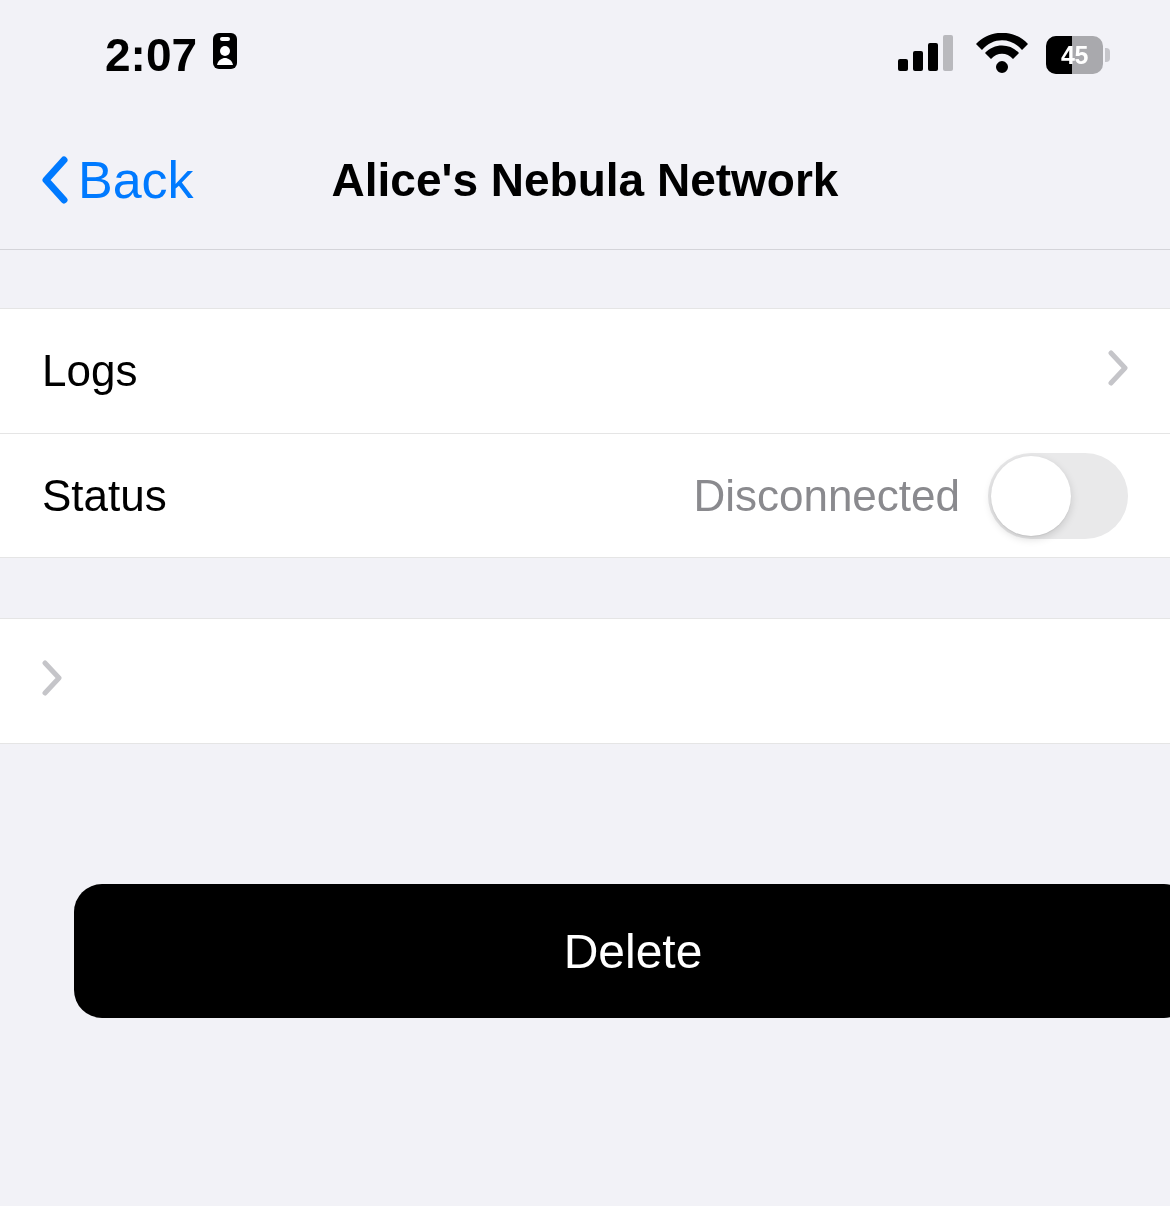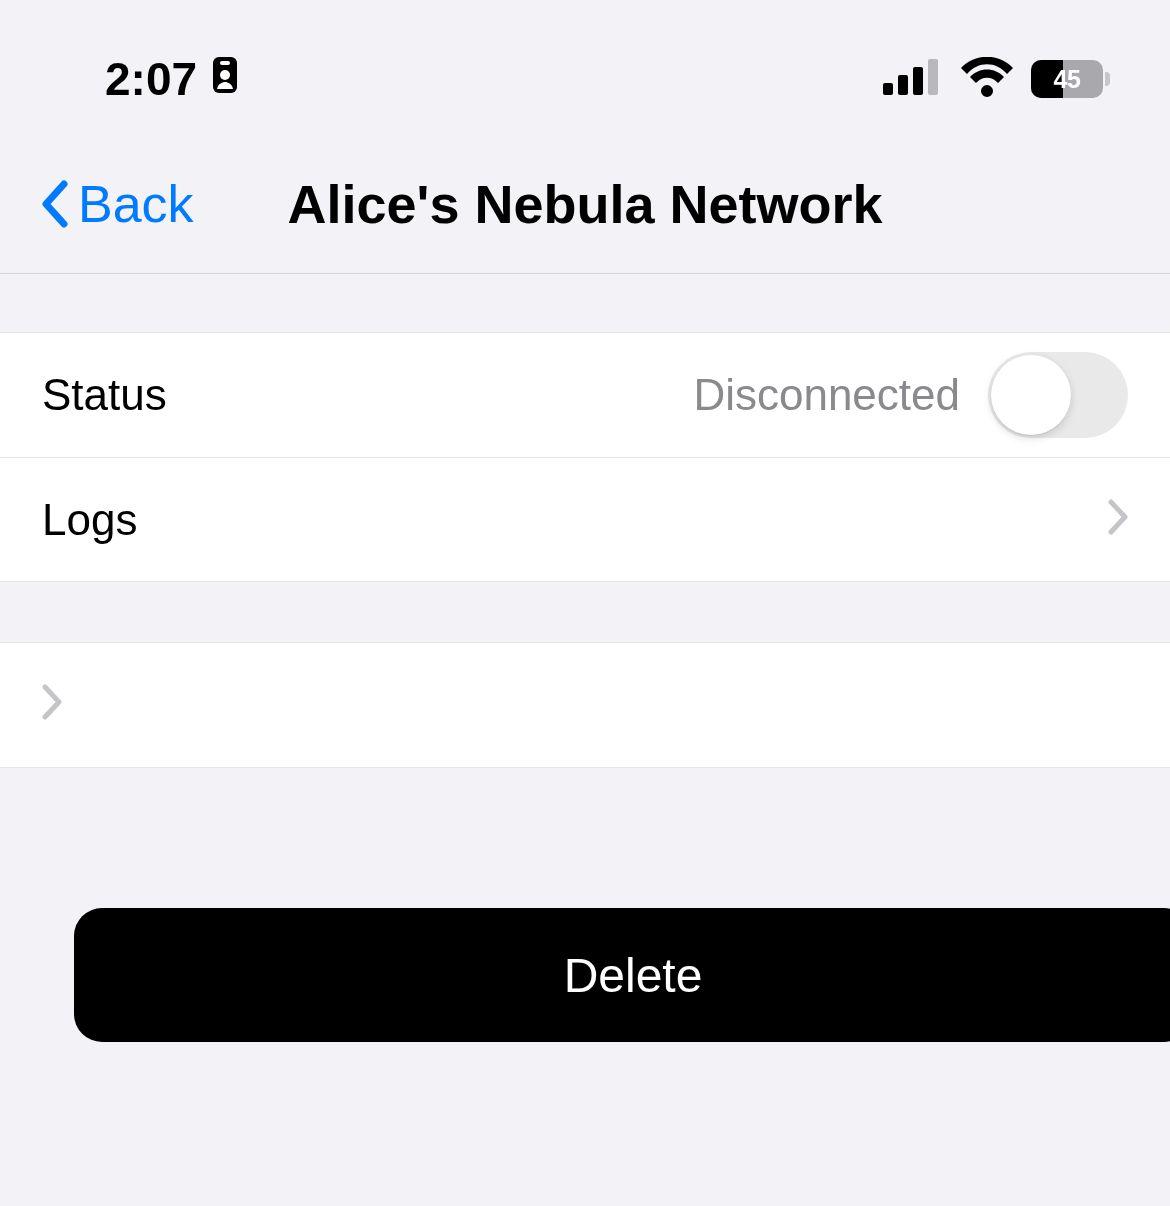--- a/index.html
+++ b/index.html
@@ -11,40 +11,39 @@
       -webkit-font-smoothing: antialiased;
       color: #000;
     }
     
     .status-bar {
       height: 110px;
       display: flex;
       align-items: center;
       justify-content: space-between;
       padding: 0 60px 0 105px;
-      margin-top: 24px;
     }
     .sb-left { display: flex; align-items: center; gap: 14px; font-size: 46px; font-weight: 600; }
     .sb-right { display: flex; align-items: center; gap: 18px; }
     .id-badge-icon { width: 28px; }
     .cellular-icon { width: 60px; }
     .wifi-icon { width: 52px; }
     .battery-icon { display: flex; align-items: center; }
-    .batt-body { position: relative; width: 72px; height: 38px; background:#a9a9ad; border-radius:10px; }
+    .batt-body { position: relative; width: 57px; height: 38px; background:#a9a9ad; border-radius:10px; }
     .batt-fill { position:absolute; inset:0; width:45%; background:#000; border-radius:10px 0 0 10px; }
     .batt-txt  { position:absolute; inset:0; display:flex; align-items:center; justify-content:center; color:#fff; font-size:25px; font-weight:600; letter-spacing:-0.5px;}
     .batt-tip  { width:5px; height:14px; background:#a9a9ad; border-radius:0 4px 4px 0; margin-left:2px; opacity:.6;}
     
     .nav-bar {
       height: 140px;
       display:flex; align-items:center; justify-content:center;
       border-bottom:1px solid rgba(0,0,0,.12);
       position:relative;
     }
-    .nav-title { font-size:54px; font-weight:600; }
+    .nav-title { font-size:46px; font-weight:600; }
     .back-btn {
       position:absolute; left:40px; top:50%; transform:translateY(-50%);
       display:flex; align-items:center; gap:10px;
       font-size:52px; color:#007aff; font-weight:400;
       background:none; border:none; cursor:pointer;
     }
     .chevron-left { width:28px; height:48px; }
     
     .section { background:#fff; border-top:1px solid rgba(0,0,0,.10); border-bottom:1px solid rgba(0,0,0,.10); }
     .gap-small { height:58px; }
@@ -128,35 +127,35 @@
     </span>
     <span>Back</span>
   </button>
   <div class="nav-title">Alice's Nebula Network</div>
 </div>
 
 <div class="gap-small"></div>
 
 <div class="section">
   <div class="row">
-    <span>Status</span>
-    <span class="right">
-      <span class="val">Disconnected</span>
-      <span class="switch">
-        <span class="knob"></span>
-      </span>
-    </span>
-  </div>
-  <div class="row">
     <span>Logs</span>
     <span class="right">
       <span class="chevron-right">
         <svg viewBox="0 0 20 36">
             <polyline points="3,3 17,18 3,33" fill="none" stroke="#c5c5c9" stroke-width="5" stroke-linecap="round" stroke-linejoin="round"></polyline>
           </svg>
+      </span>
+    </span>
+  </div>
+  <div class="row">
+    <span>Status</span>
+    <span class="right">
+      <span class="val">Disconnected</span>
+      <span class="switch">
+        <span class="knob"></span>
       </span>
     </span>
   </div>
 </div>
 
 <div class="gap-med"></div>
 
 <div class="section">
   <div class="row">
     <span class="right">

